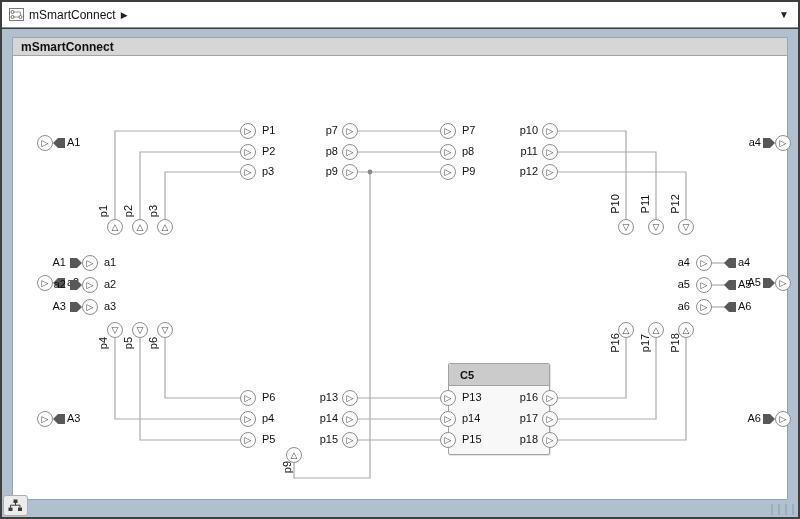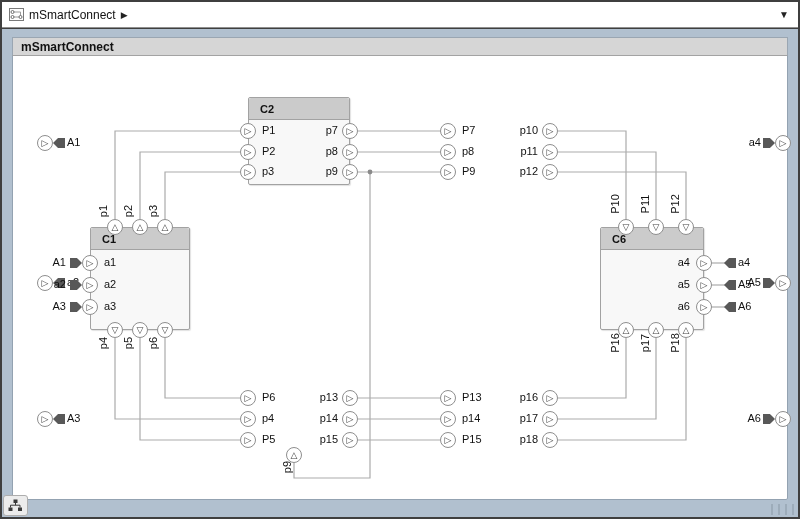--- a/index.html
+++ b/index.html
@@ -125,33 +125,23 @@
       <path d="M558 172 H686 V219" fill="none" stroke="#ababab" stroke-width="1.2"></path>
       <path d="M558 398 H626 V338" fill="none" stroke="#ababab" stroke-width="1.2"></path>
       <path d="M558 419 H656 V338" fill="none" stroke="#ababab" stroke-width="1.2"></path>
       <path d="M558 440 H686 V338" fill="none" stroke="#ababab" stroke-width="1.2"></path>
       <path d="M712 263 H725" fill="none" stroke="#ababab" stroke-width="1.2"></path>
       <path d="M712 285 H725" fill="none" stroke="#ababab" stroke-width="1.2"></path>
       <path d="M712 307 H725" fill="none" stroke="#ababab" stroke-width="1.2"></path>
       <circle cx="370" cy="172" r="2.4" fill="#8a8a8a"></circle>
     </svg>
 
-  <div class="comp" style="left:90px;top:227px;width:100px;height:103px">
+  <div class="comp" style="left:448px;top:363px;width:102px;height:92px">
     <div class="chead">
-        <span>C1</span>
-      </div>
-  </div>
-  <div class="comp" style="left:248px;top:97px;width:102px;height:88px">
-    <div class="chead">
-        <span>C2</span>
-      </div>
-  </div>
-  <div class="comp" style="left:600px;top:227px;width:104px;height:103px">
-    <div class="chead">
-        <span>C6</span>
+        <span>C5</span>
       </div>
   </div>
 
   <div class="pc" style="left:37px;top:135px">
       <span class="tri">▷</span>
     </div>
   <div class="pc" style="left:37px;top:275px">
       <span class="tri">▷</span>
     </div>
   <div class="pc" style="left:37px;top:411px">

